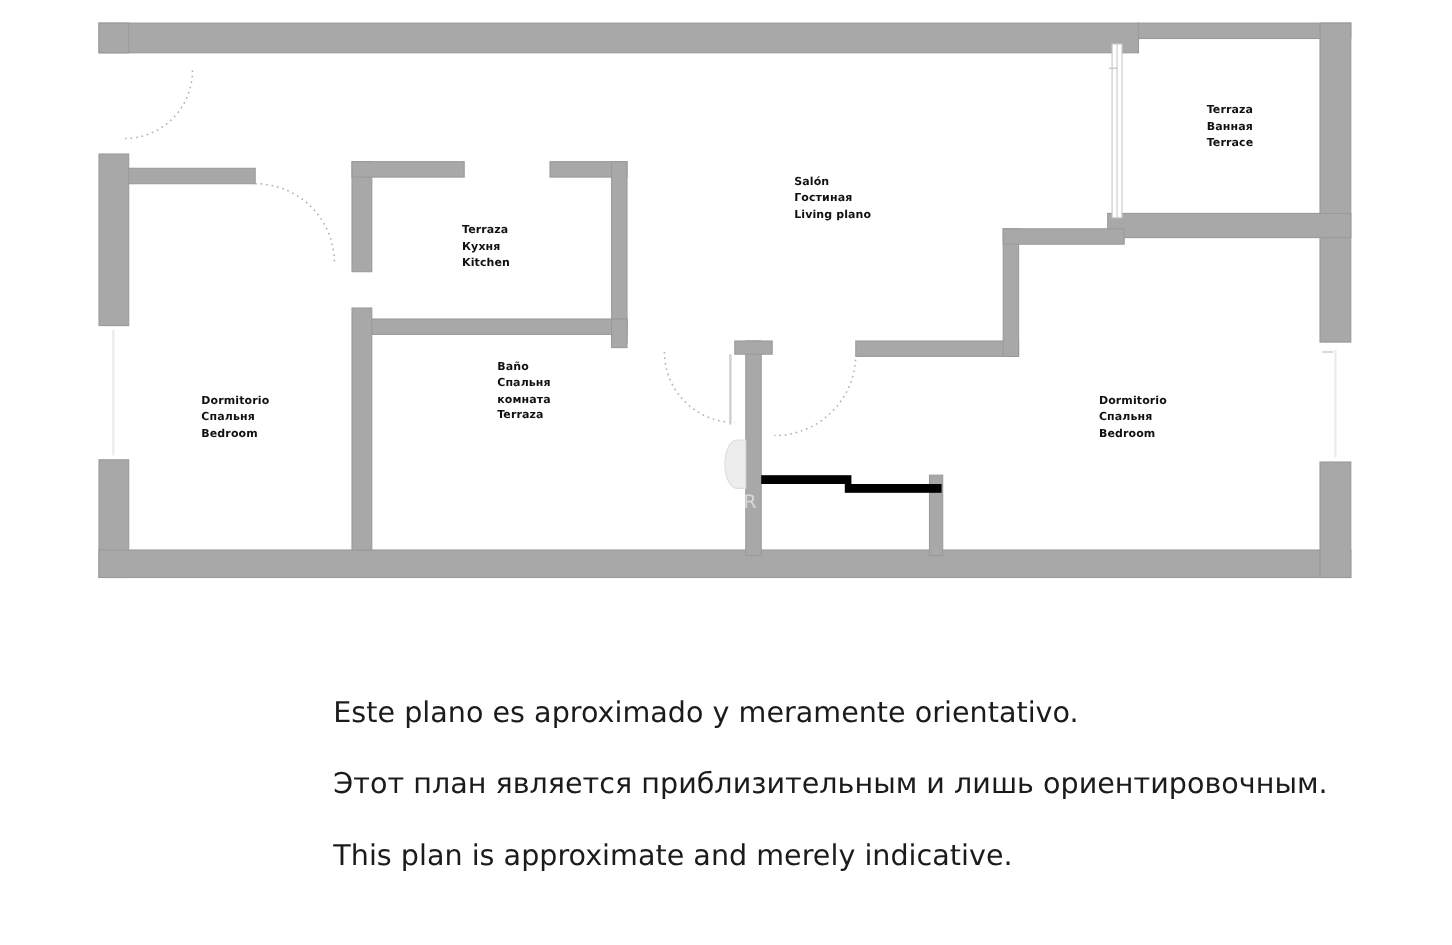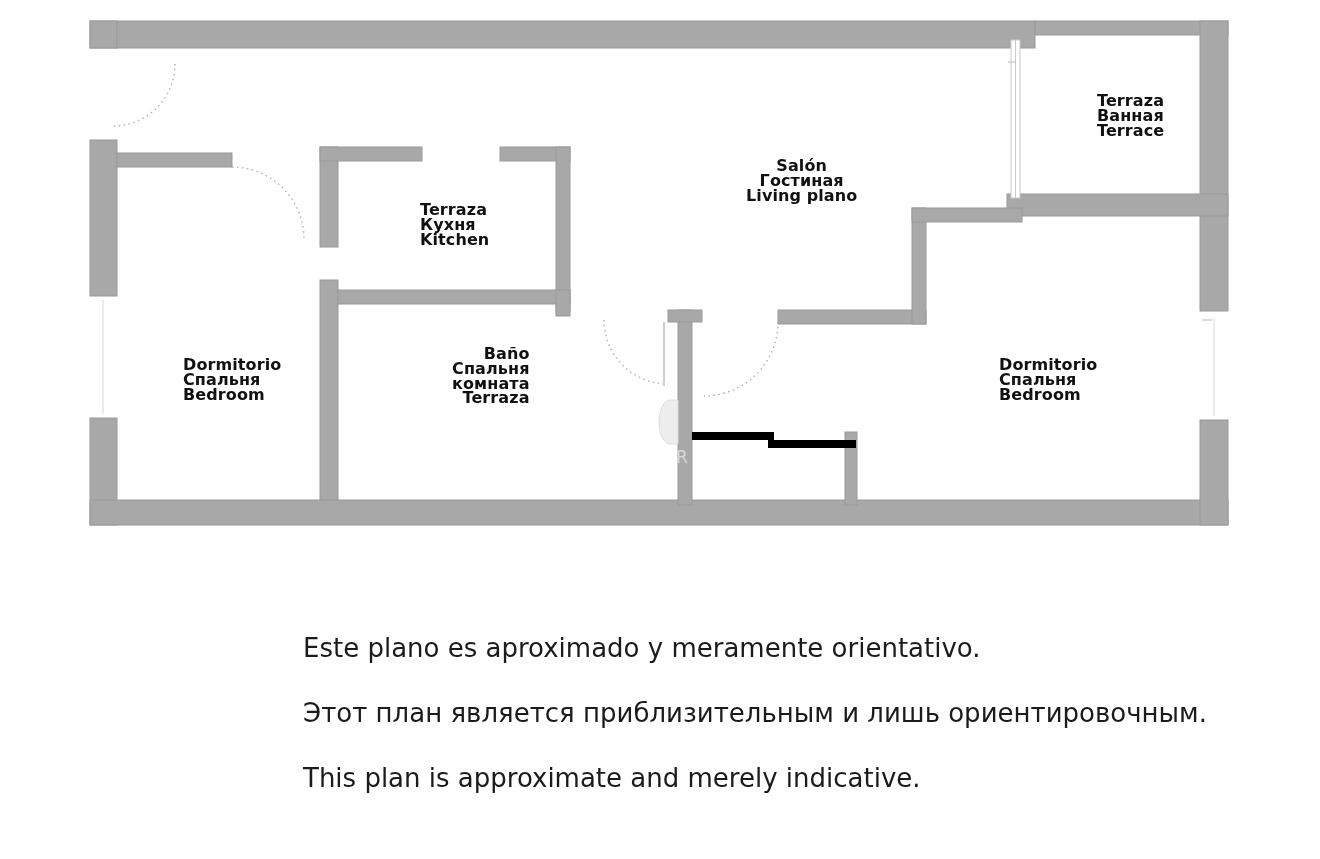--- a/index.html
+++ b/index.html
@@ -31,35 +31,35 @@
   }
   #floorplan svg {
     display: block;
     width: 1320px;
     height: 560px;
   }
   
   .room-label {
     position: absolute;
     font-family: "DejaVu Sans", "Liberation Sans", sans-serif;
-    font-size: 16px;
+    font-size: 10px;
     font-weight: bold;
     line-height: 14.8px;
     color: #111111;
     letter-spacing: 0.1px;
     white-space: nowrap;
     user-select: none;
   }
   .room-label .line {
     display: block;
   }
   #label-terrace   { left: 1097px; top: 94px; }
-  #label-living    { left: 746px;  top: 159px; text-align: center; }
+  #label-living    { left: 722px;  top: 159px; }
   #label-kitchen   { left: 420px;  top: 203px; }
-  #label-bathroom  { left: 452px;  top: 347px; text-align: right; }
+  #label-bathroom  { left: 452px;  top: 327px; }
   #label-bedroom-left  { left: 183px; top: 358px; }
   #label-bedroom-right { left: 999px; top: 358px; }
 
   
   #disclaimer {
     position: absolute;
     left: 303px;
     top: 636px;
     width: 900px;
   }

